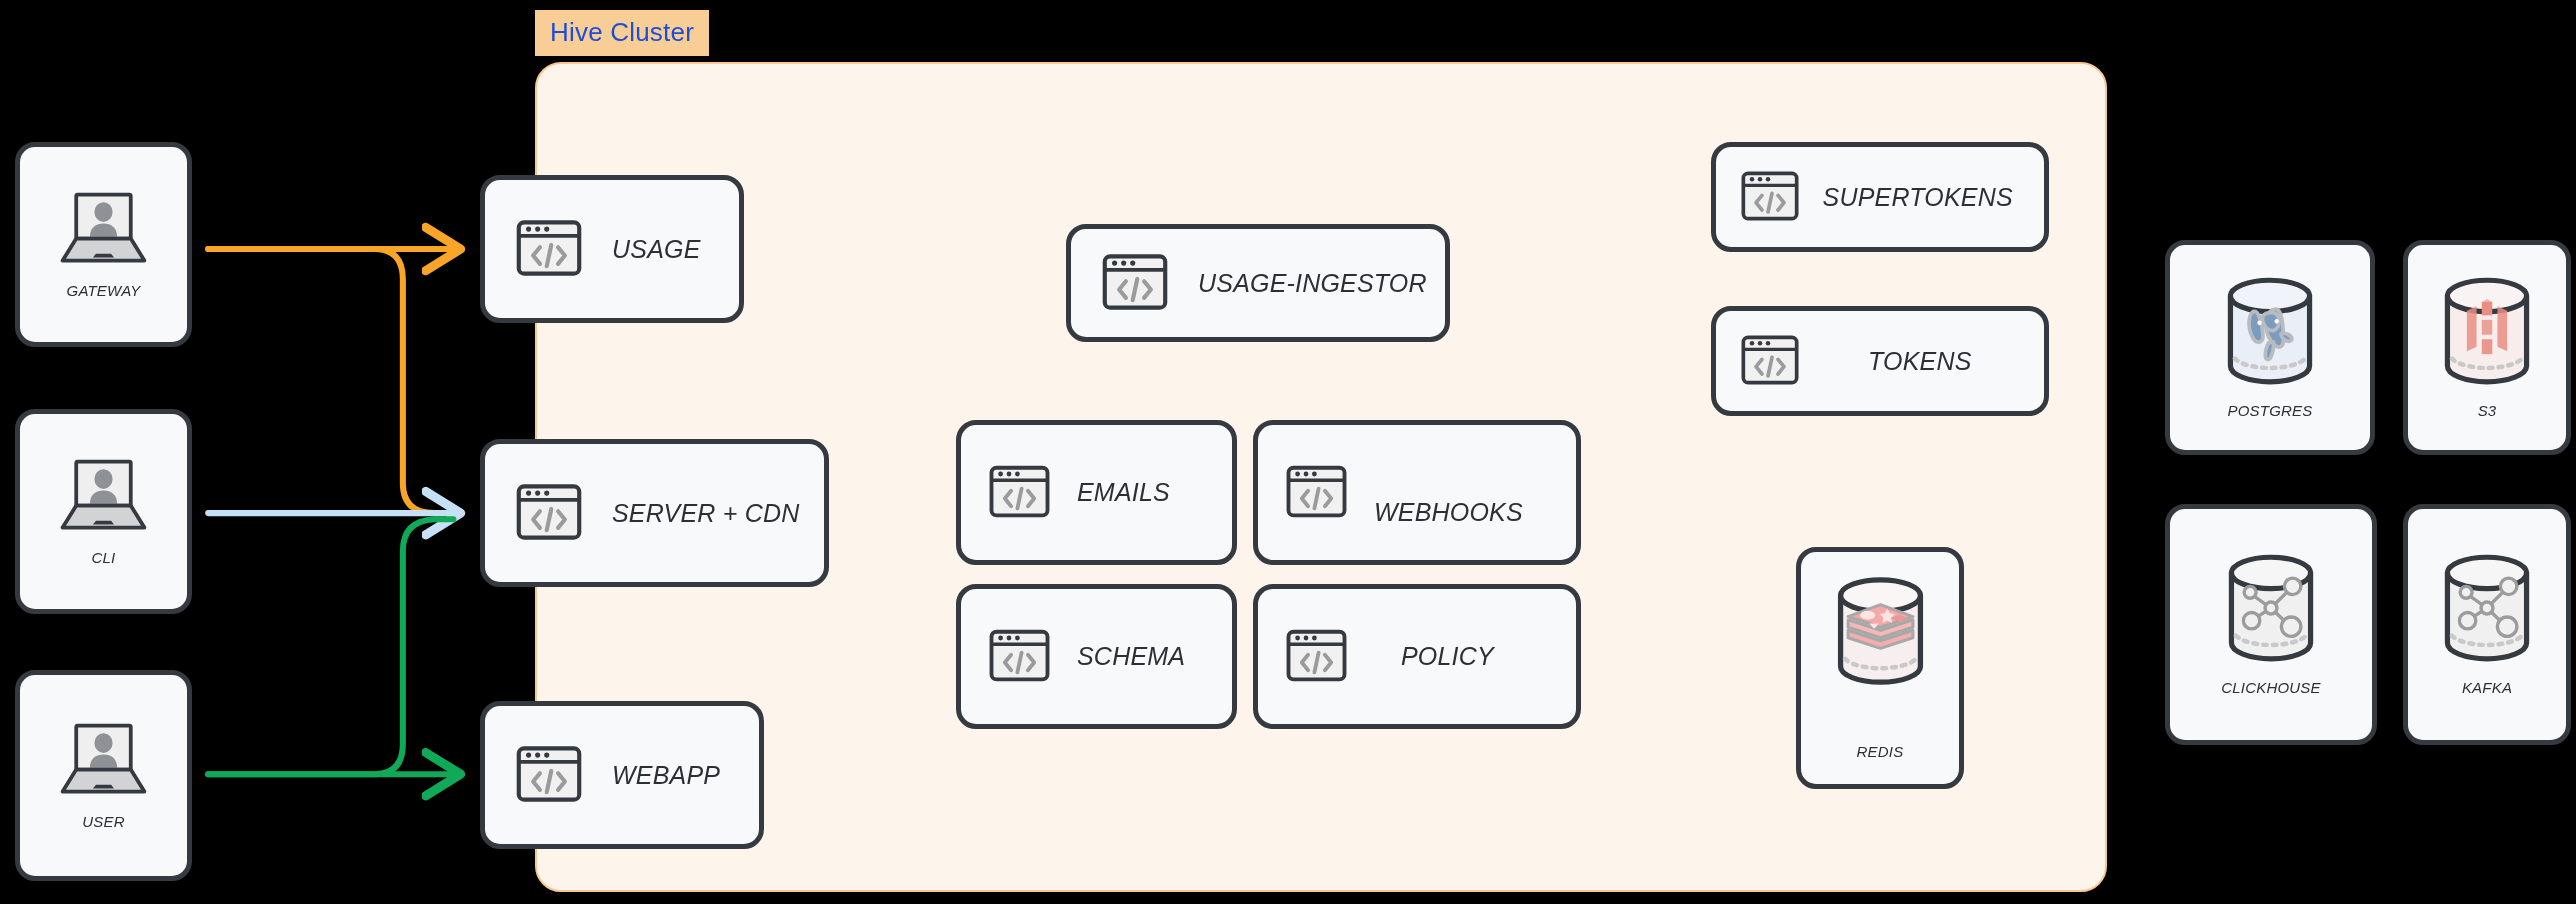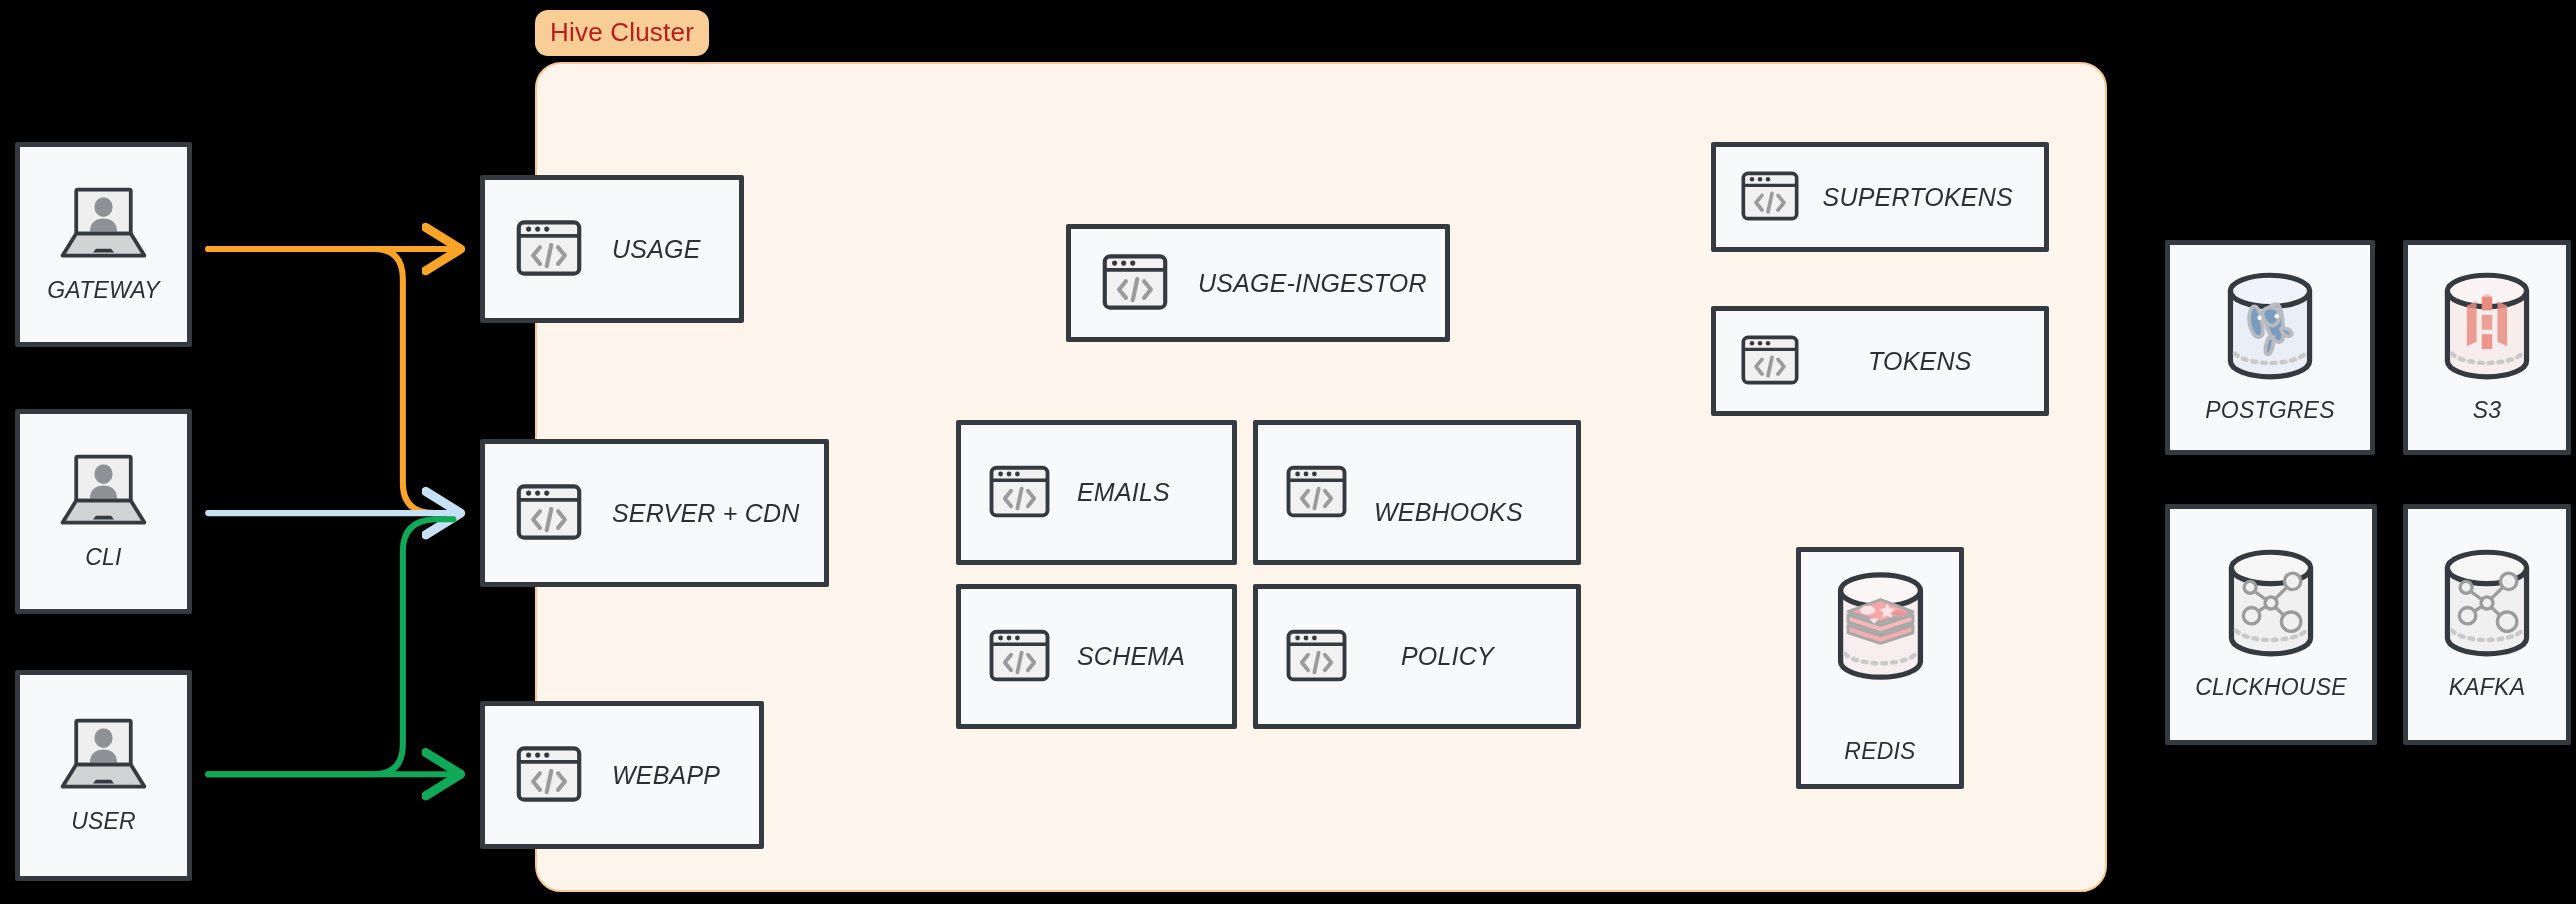--- a/index.html
+++ b/index.html
@@ -3,32 +3,32 @@
 <meta charset="utf-8">
 <style>
   html,body{margin:0;padding:0;background:#000;}
   body{width:2576px;height:904px;position:relative;overflow:hidden;
        font-family:"Liberation Sans",sans-serif;}
   #stage{position:absolute;left:0;top:0;width:2576px;height:904px;background:#000;}
 
   
   .cluster-panel{position:absolute;border-radius:26px;background:#FDF4EC;
                  border:2.3px solid #F9C890;box-sizing:border-box;}
-  .cluster-badge{position:absolute;background:#F9CE96;border-radius:13px;
-                 padding:6.8px 15px 8.3px;font-size:26px;color:#b91c1c;
+  .cluster-badge{position:absolute;background:#F9CE96;border-radius:0;
+                 padding:6.8px 15px 8.3px;font-size:26px;color:#1d4ed8;
                  letter-spacing:0.2px;white-space:nowrap;}
 
   
   .node{position:absolute;box-sizing:border-box;background:#F8F9FA;
-        border:5.3px solid #343A40;border-radius:2px;}
+        border:5.3px solid #343A40;border-radius:20px;}
   .node.wide{display:flex;align-items:center;}
   .node.tall{display:flex;flex-direction:column;align-items:center;justify-content:center;}
   .node-label{font-style:italic;color:#2b3035;white-space:nowrap;letter-spacing:0.2px;}
   .node.wide .node-label{font-size:25px;}
-  .node.tall .node-label{font-size:23px;margin-top:10.6px;}
+  .node.tall .node-label{font-size:15px;margin-top:10.6px;}
 
   .ico{flex:0 0 auto;display:block;}
 
   
   #edges{position:absolute;left:0;top:0;width:2576px;height:904px;pointer-events:none;}
 </style>
 </head>
 <body>
 
 <div id="stage">

